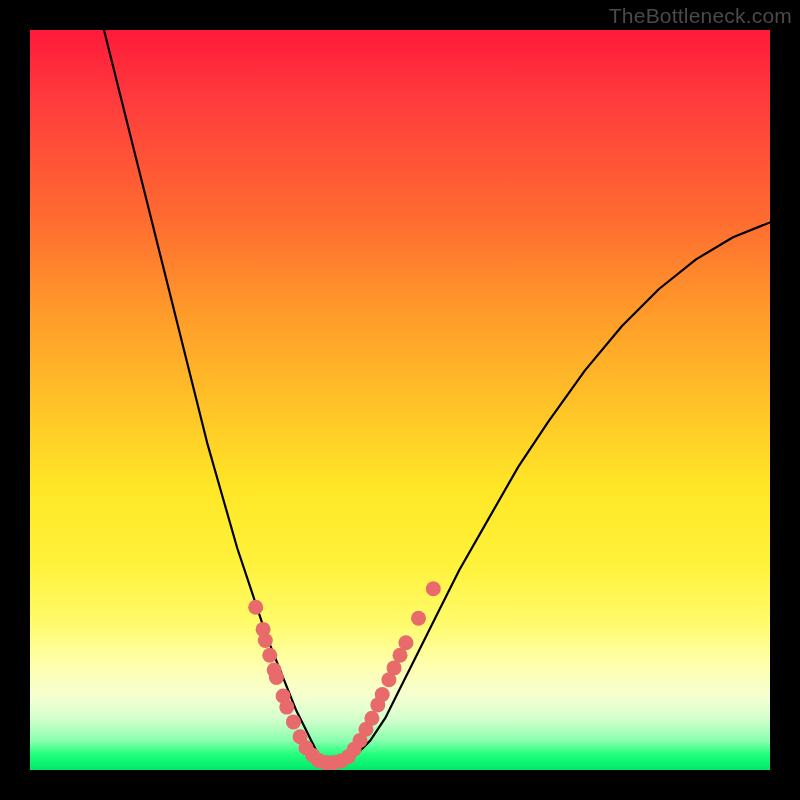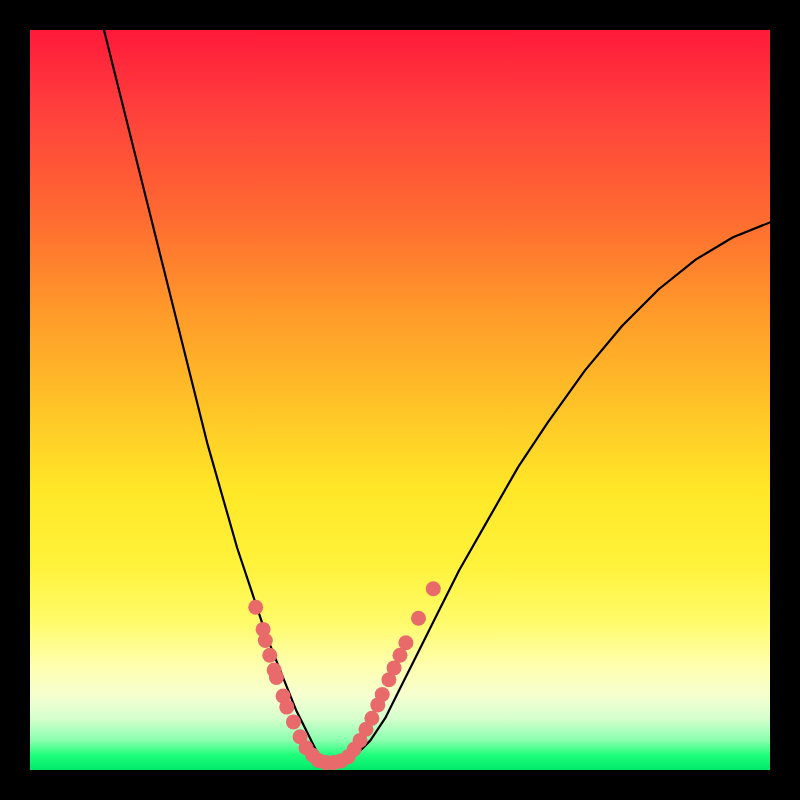--- a/index.html
+++ b/index.html
@@ -57,20 +57,21 @@
     top: 0;
     left: 0;
     width: 740px;
     height: 740px;
   }
 </style>
 </head>
 <body>
 
 <div class="frame">
+  <div class="watermark">TheBottleneck.com</div>
   <div class="plot">
     <svg class="curve" viewBox="0 0 740 740" preserveAspectRatio="none">
       <path id="curve-path" fill="none" stroke-width="2.2" stroke-linecap="round" stroke-linejoin="round" d="M74.00 0.00 L88.80 59.20 L103.60 118.40 L118.40 177.60 L133.20 236.80 L148.00 296.00 L162.80 355.20 L177.60 414.40 L192.40 466.20 L207.20 518.00 L222.00 562.40 L236.80 606.80 L251.60 643.80 L266.40 680.80 L273.80 695.60 L281.20 710.40 L288.60 725.20 L296.00 732.60 L303.40 732.60 L310.80 732.60 L325.60 725.20 L340.40 710.40 L355.20 688.20 L370.00 658.60 L384.80 629.00 L407.00 584.60 L429.20 540.20 L458.80 488.40 L488.40 436.60 L518.00 392.20 L555.00 340.40 L592.00 296.00 L629.00 259.00 L666.00 229.40 L703.00 207.20 L740.00 192.40" stroke="#000000"></path>
       <g id="markers">
           <circle cx="225.70" cy="577.20" r="7.5" fill="#e86a6a"></circle>
           <circle cx="233.10" cy="599.40" r="7.5" fill="#e86a6a"></circle>
           <circle cx="235.32" cy="610.50" r="7.5" fill="#e86a6a"></circle>
           <circle cx="239.76" cy="625.30" r="7.5" fill="#e86a6a"></circle>
           <circle cx="244.20" cy="640.10" r="7.5" fill="#e86a6a"></circle>
           <circle cx="246.42" cy="647.50" r="7.5" fill="#e86a6a"></circle>

